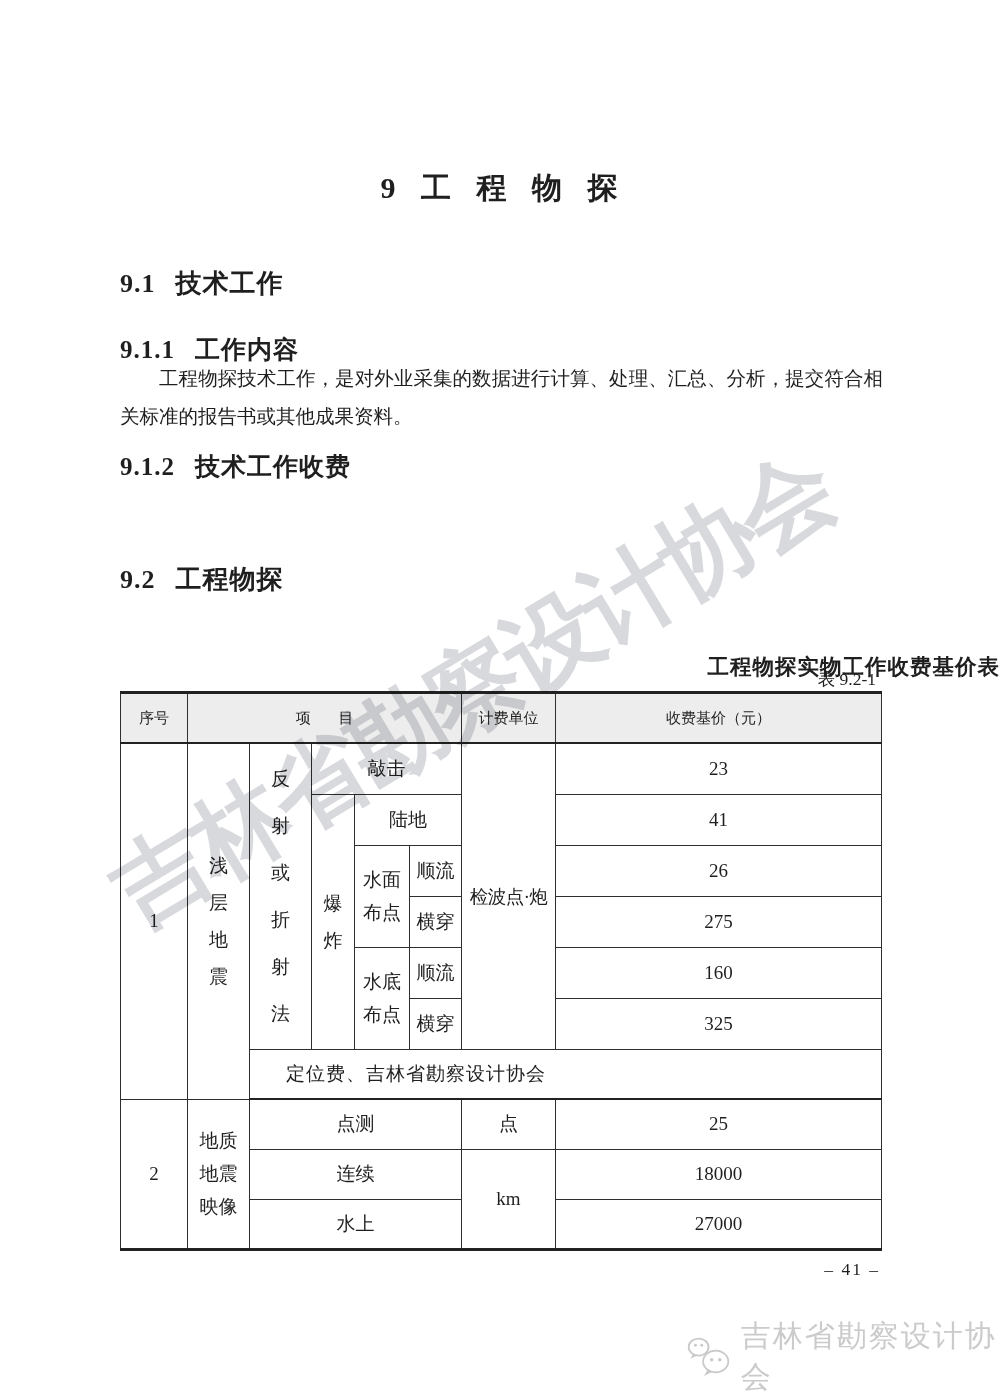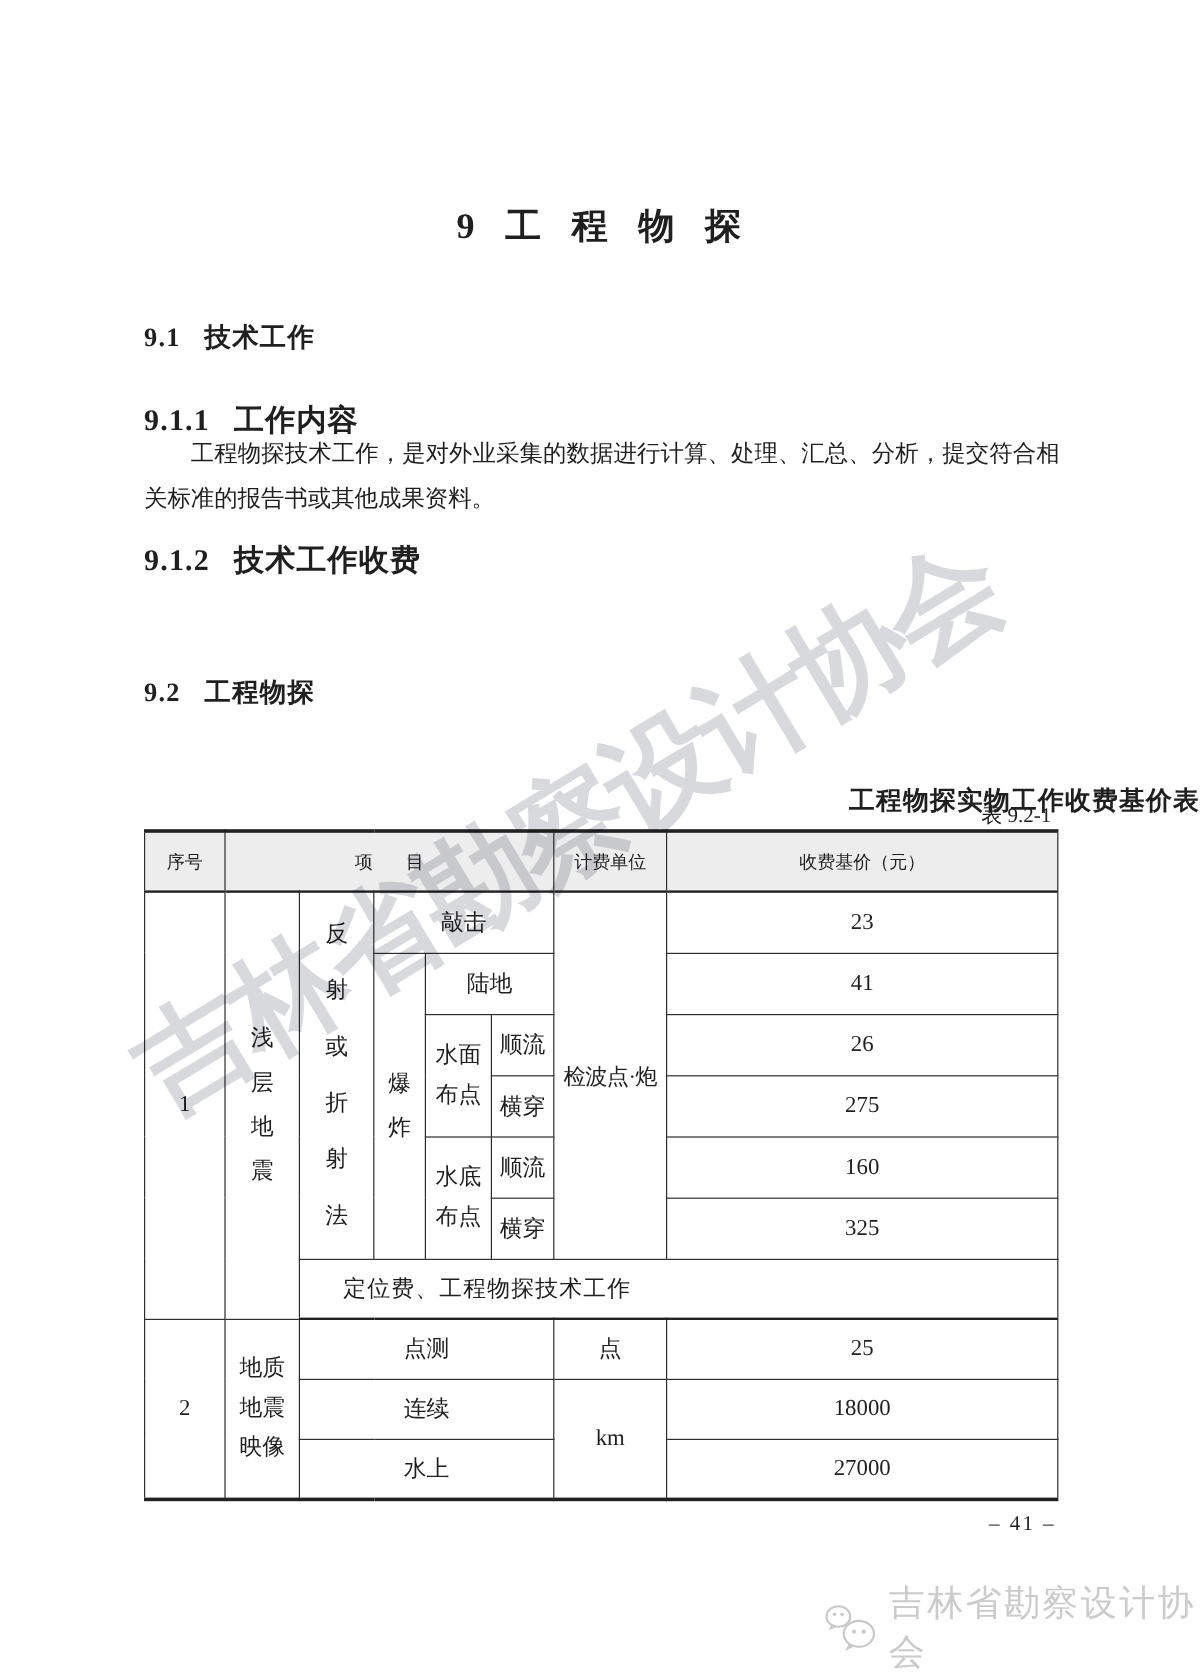--- a/index.html
+++ b/index.html
@@ -8,21 +8,21 @@
     font-family:"Liberation Serif", serif; color:#1f1f1f; overflow:hidden;
   }
 
   
   .chapter-title {
     position:absolute; top:168px; left:0; right:0; text-align:center;
     font-size:30px; font-weight:bold; word-spacing:14px; letter-spacing:2px;
   }
 
   
-  .h-sec { position:absolute; left:120px; font-weight:bold; font-size:22px; letter-spacing:1px;text-align:right; }
+  .h-sec { position:absolute; left:120px; font-weight:bold; font-size:26px; letter-spacing:1px;text-align:right; }
   .h-sub { position:absolute; left:120px; font-weight:bold; font-size:25px; letter-spacing:1px; }
   .h-sec .num, .h-sub .num { margin-right:20px; }
 
   .body-para {
     position:absolute; left:120px; width:763px;
     font-size:19.5px; line-height:38px; text-align:justify; text-indent:2em;
   }
 
   #sec-9-1  { top:266px; }
   #sec-9-1-1 { top:333px; }
@@ -167,21 +167,21 @@
         <td>顺流</td>
         <td>160</td>
       </tr>
 
       <tr style="height:51px">
         <td>横穿</td>
         <td>325</td>
       </tr>
 
       <tr class="grp-sep" style="height:50px">
-        <td colspan="6" class="note-cell">定位费、工程物探技术工作</td>
+        <td colspan="6" class="note-cell">定位费、吉林省勘察设计协会</td>
       </tr>
 
       <tr style="height:50px">
         <td rowspan="3">2</td>
         <td rowspan="3">
             <div class="vt2">地质地震映像</div>
           </td>
         <td colspan="4">点测</td>
         <td>点</td>
         <td>25</td>

